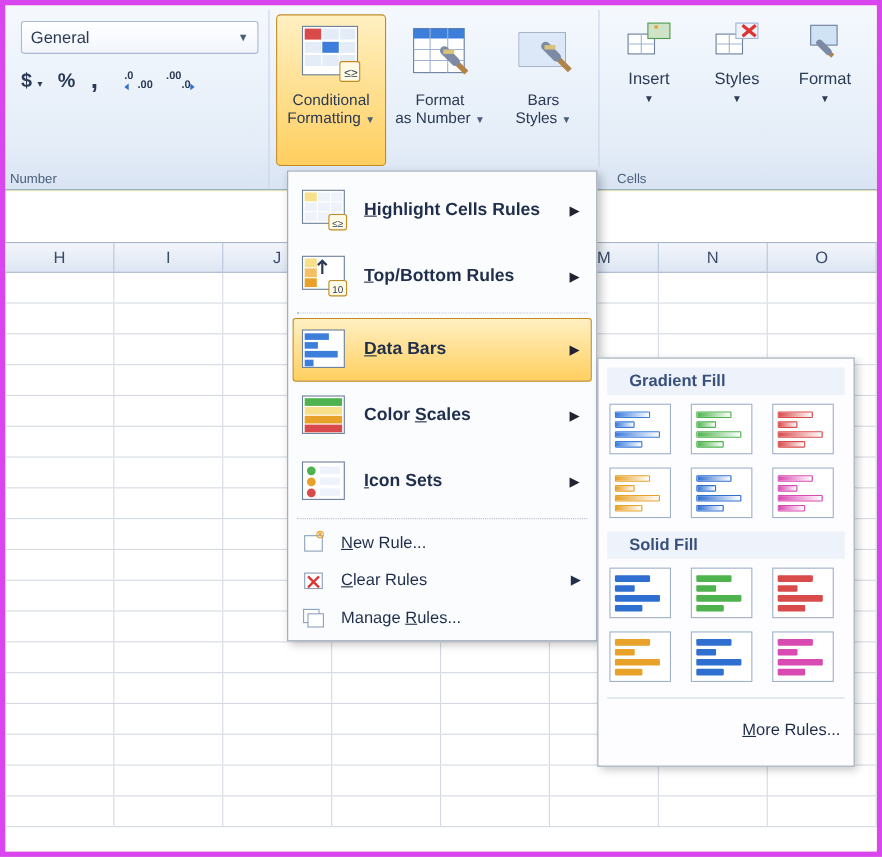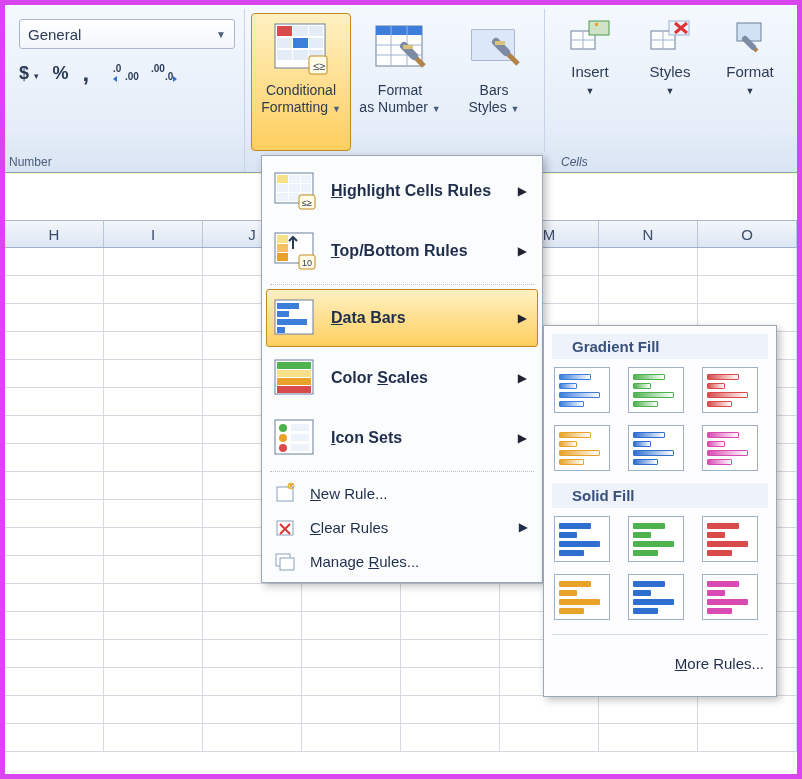--- a/index.html
+++ b/index.html
@@ -47,21 +47,21 @@
           text-align:center;padding-top:6px;font-size:14px;color:#2b3a55;}
   .bigbtn.sel{background:linear-gradient(var(--sel-bg1),var(--sel-bg2));border-color:var(--sel-border);}
   .bigbtn .icon{width:56px;height:56px;margin:0 auto 6px auto;}
   .bigbtn .lbl{line-height:17px;}
   .bigbtn .dd{font-size:9px;color:#4a5d7a;}
   .cf{left:2px;width:100px;}
   .ft{left:106px;width:90px;}
   .cs{left:200px;width:90px;}
   
   .grp.cells{left:544px;width:240px;border-right:none;}
-  .grp-label.cells{left:556px;width:240px;border-right:none;font-style:italic;}
+  .grp-label.cells{left:556px;width:240px;border-right:none;}
   .medbtn{position:absolute;top:8px;width:74px;text-align:center;font-size:15px;color:#2b3a55;}
   .medbtn .icon{width:46px;height:40px;margin:0 auto 6px auto;}
   .ins{left:4px;} .del{left:84px;} .fmt{left:164px;}
   
   .sheet{position:absolute;left:0;top:169px;right:0;bottom:0;background:#fff;}
   .colhdrs{position:absolute;left:0;top:46px;right:0;height:28px;display:flex;
            background:linear-gradient(var(--grid-hdr1),var(--grid-hdr2));
            border-top:1px solid #aab7cc;border-bottom:1px solid #9fb0c9;}
   .colh{width:99px;border-right:1px solid #b9c6da;text-align:center;font-size:15px;
         line-height:28px;color:#3a4c6b;}

